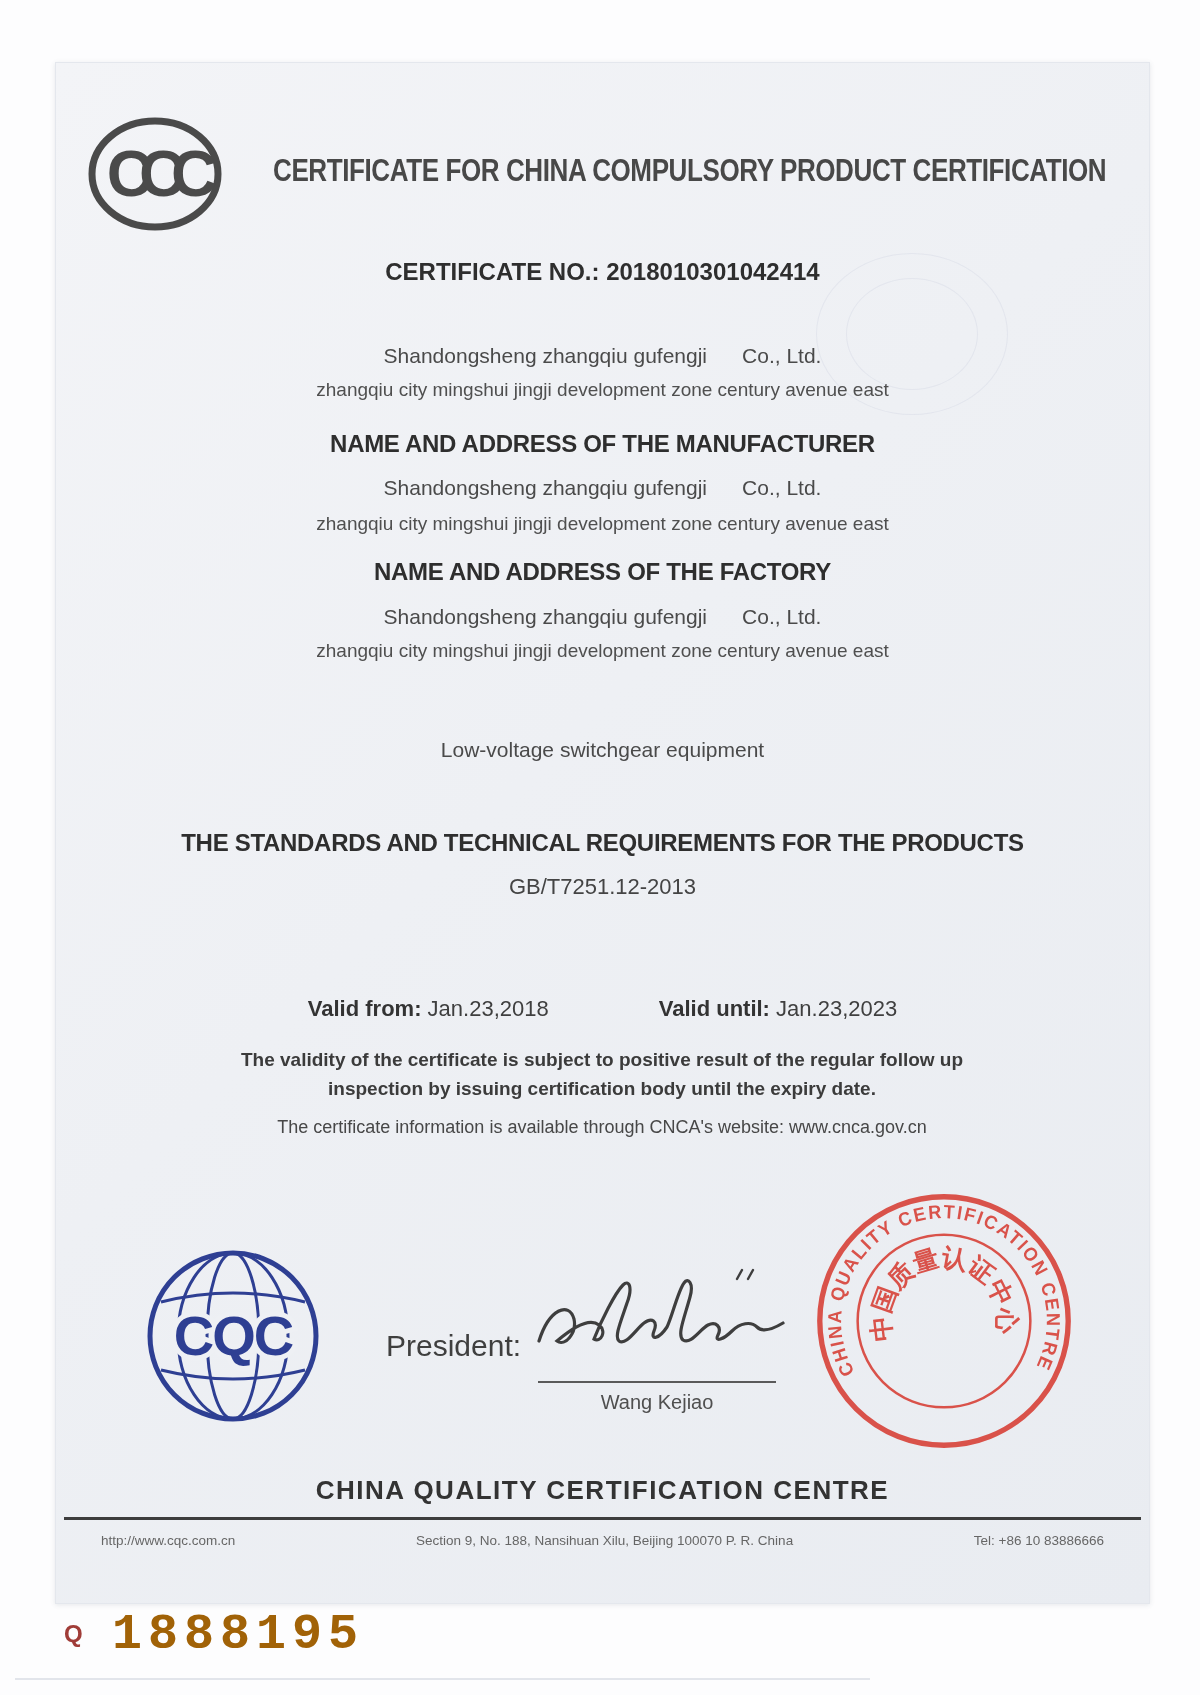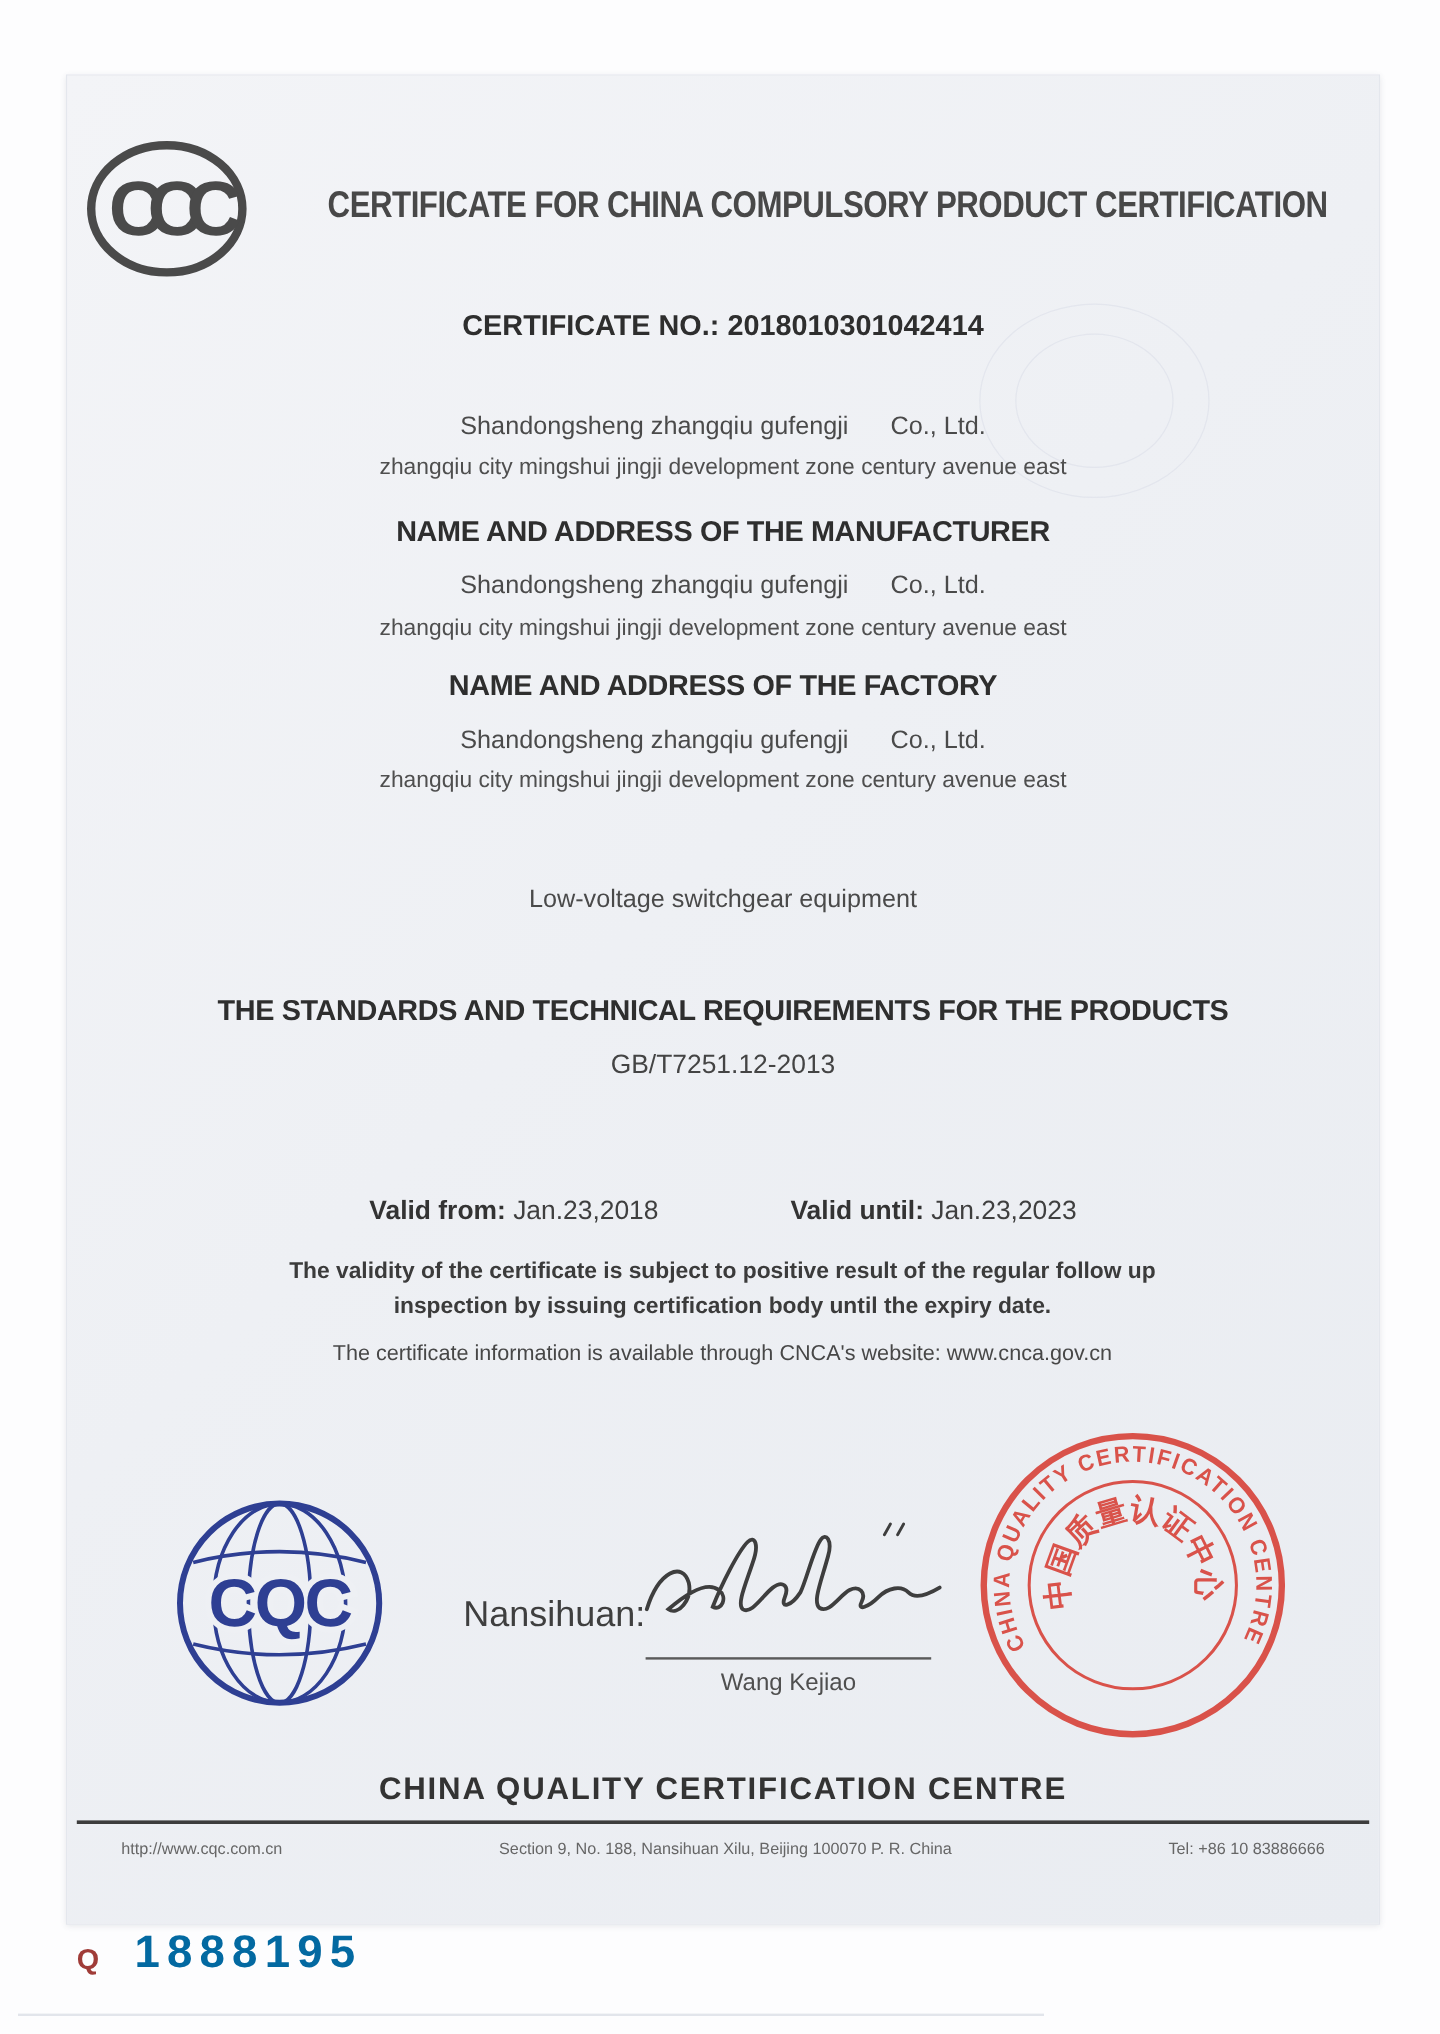--- a/index.html
+++ b/index.html
@@ -38,36 +38,36 @@
   .sig-line{height:2px;background:#5a5a5a;}
   .sig-name{font-size:20px;color:#4f4f4f;text-align:center;}
   .centre-name{font-size:26px;font-weight:bold;letter-spacing:1.5px;color:#333;}
   .rule{height:3px;background:#3d3d3d;}
   .footer-row{
     left:45px;width:1003px;display:flex;justify-content:space-between;align-items:center;
     font-size:13.5px;color:#666;
   }
   .serial-prefix{font-size:24px;color:#a03c38;font-weight:bold;}
   .serial-number{
-    font-family:Liberation Sans, sans-serif;font-size:38px;font-weight:bold;
-    color:#0369a1;letter-spacing:6px;
+    font-family:Liberation Mono, monospace;font-size:50px;font-weight:bold;
+    color:#a16207;letter-spacing:6px;
   }
   .watermark{border:1px solid rgba(150,162,190,.45);border-radius:50%;opacity:.28;}
   .bottom-edge{position:absolute;left:15px;top:1678px;width:855px;height:2px;background:#e2e5eb;}
   svg text{font-family:"Liberation Sans", sans-serif;}
 </style>
 </head>
 <body>
 
 <div class="sheet">
 
   <div class="abs watermark" style="left:760px;top:190px;width:190px;height:160px;"></div>
   <div class="abs watermark" style="left:790px;top:215px;width:130px;height:110px;"></div>
 
-  <div class="abs" style="left:12px;top:52px;width:142px;height:118px;text-align:right;">
+  <div class="abs" style="left:28px;top:52px;width:142px;height:118px;text-align:right;">
     <svg width="142" height="118" viewBox="0 0 142 118">
       <ellipse cx="71" cy="59" rx="63" ry="53" fill="none" stroke="#4a4a4a" stroke-width="7"></ellipse>
       <text x="71" y="81" text-anchor="middle" font-size="64" font-weight="bold" fill="#4a4a4a" letter-spacing="-14">CCC</text>
     </svg>
   </div>
 
   <div class="abs title" style="top:90px;">CERTIFICATE FOR CHINA COMPULSORY PRODUCT CERTIFICATION</div>
 
   <div class="abs center certno" style="top:195px;">
     <span>CERTIFICATE NO.:</span>
@@ -110,21 +110,21 @@
     <svg width="176" height="176" viewBox="0 0 176 176">
       <circle cx="88" cy="88" r="83" fill="none" stroke="#2e3f93" stroke-width="5"></circle>
       <ellipse cx="88" cy="88" rx="55" ry="83" fill="none" stroke="#2e3f93" stroke-width="3"></ellipse>
       <ellipse cx="88" cy="88" rx="26" ry="83" fill="none" stroke="#2e3f93" stroke-width="3"></ellipse>
       <path d="M16,54 Q88,36 160,54" fill="none" stroke="#2e3f93" stroke-width="3"></path>
       <path d="M16,122 Q88,140 160,122" fill="none" stroke="#2e3f93" stroke-width="3"></path>
       <text x="88" y="107" text-anchor="middle" font-size="56" font-weight="bold" fill="#2e3f93" stroke="#eef0f4" stroke-width="10" paint-order="stroke" letter-spacing="-2">CQC</text>
     </svg>
   </div>
 
-  <div class="abs president" style="left:330px;top:1266px;">Nansihuan:</div>
+  <div class="abs president" style="left:330px;top:1266px;">President:</div>
 
   <div class="abs" style="left:475px;top:1200px;width:275px;height:115px;">
     <svg width="275" height="115" viewBox="0 0 275 115">
       <path d="M8,78 C18,46 38,38 43,56 C46,70 34,84 26,78
                C40,66 58,54 68,62 C76,68 70,80 63,76
                C70,58 84,30 92,22 C98,16 102,24 96,40 C90,58 83,74 88,78
                C95,83 105,66 113,60 C121,54 127,58 123,68 C119,78 128,76 136,64
                C141,54 147,28 153,20 C157,14 163,20 159,34 C153,56 146,72 152,77
                C160,82 169,66 177,62 C185,58 191,64 187,72 C183,80 193,76 201,68
                C209,60 220,58 226,64 C232,70 242,66 252,60" fill="none" stroke="#3e3e3e" stroke-width="3.2" stroke-linecap="round"></path>

